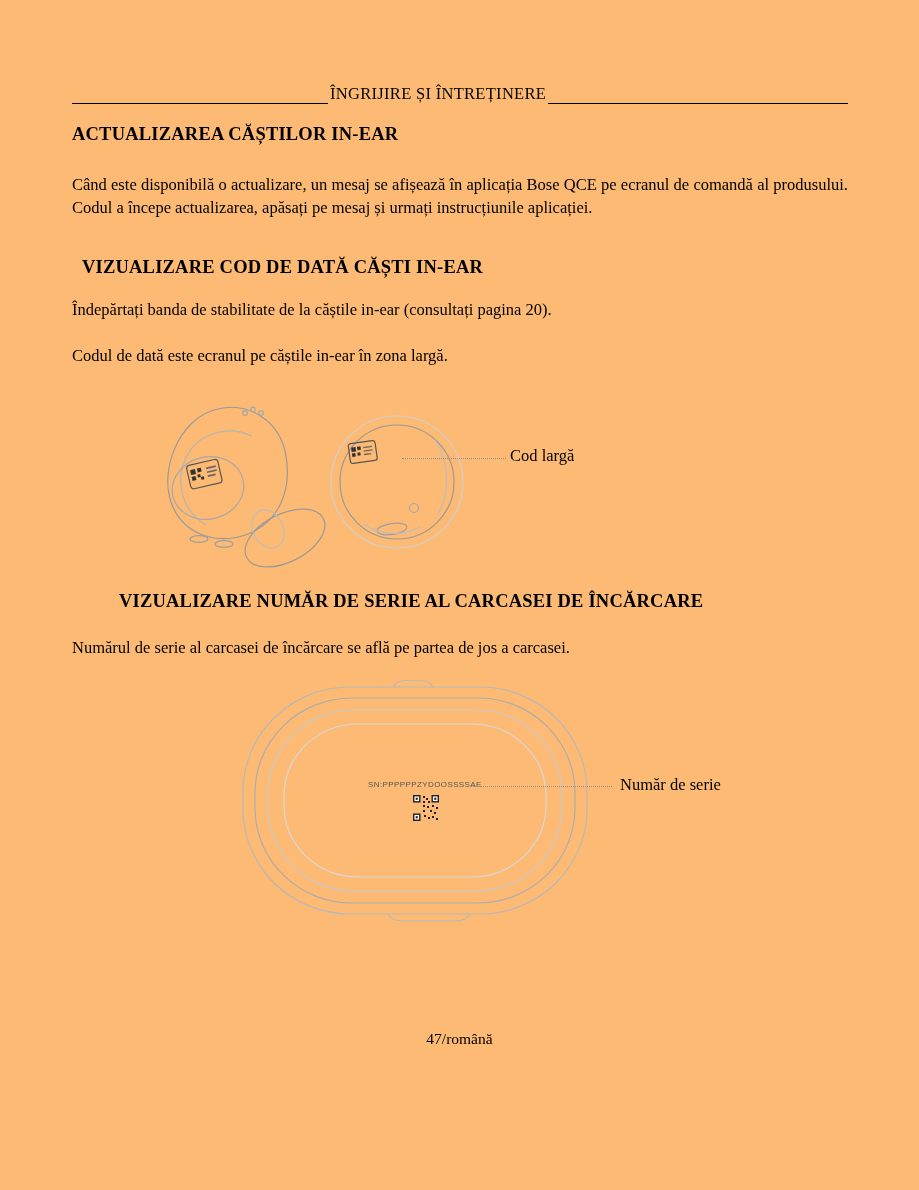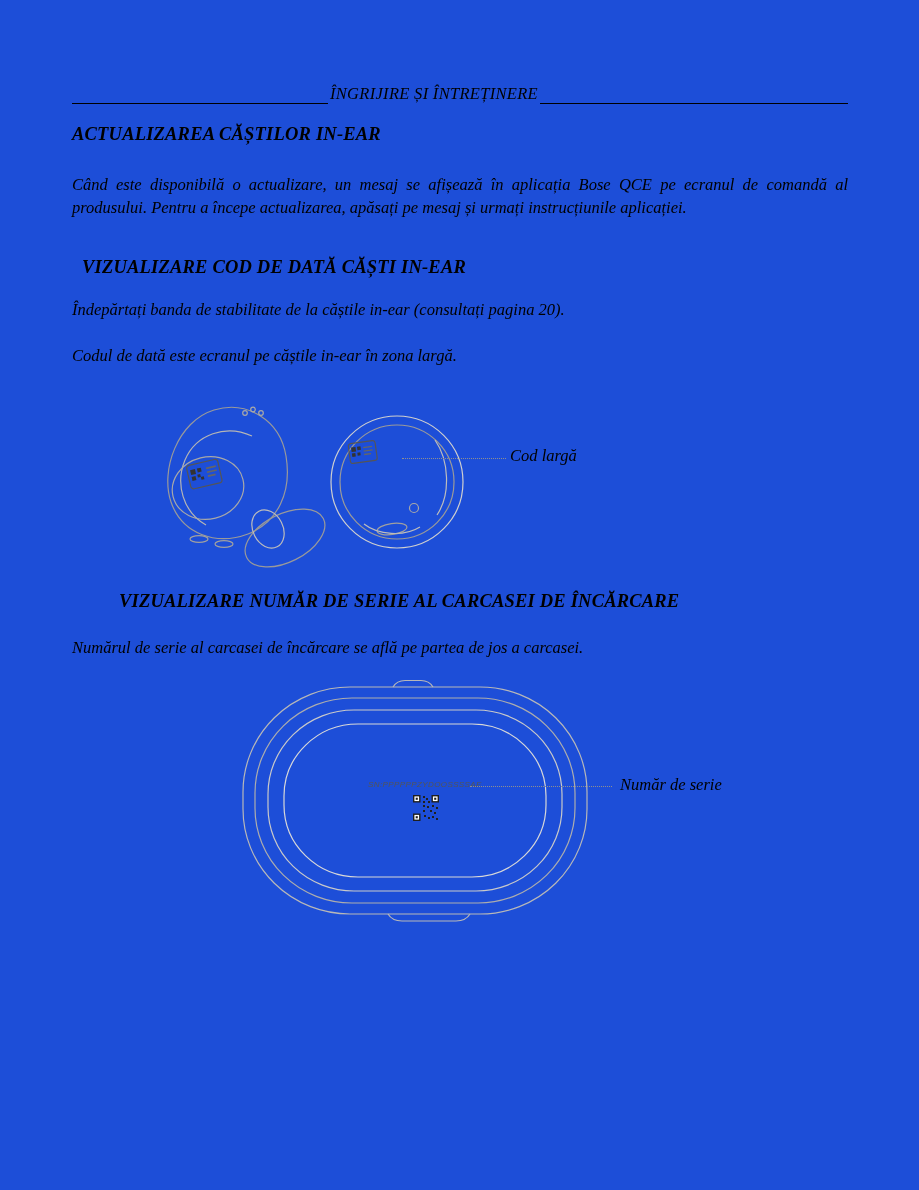--- a/index.html
+++ b/index.html
@@ -1,20 +1,20 @@
 <!DOCTYPE html>
 <html><head>
 <meta charset="utf-8">
 <style>
   * { margin:0; padding:0; box-sizing:border-box; }
   html,body { background:#ffffff; }
   .page {
     position:relative; width:919px; height:1190px; margin:0 auto;
-    background:#1d4ed8; color:#000;
-    font-family:"Liberation Serif", serif; overflow:hidden;font-style:italic;
+    background:#fdba74; color:#000;
+    font-family:"Liberation Serif", serif; overflow:hidden;
   }
   .abs { position:absolute; }
   
   .header-row { top:84px; left:72px; right:71px; display:flex; align-items:flex-end; }
   .header-line { border-bottom:1px solid #000; height:20px; }
   .hl-left { width:256px; }
   .hl-right { flex:1; }
   .header-title { font-size:16.5px; line-height:20px; padding:0 2px; white-space:nowrap; letter-spacing:0.3px; }
   
   .section-heading { left:72px; right:71px; font-size:18.5px; font-weight:bold; letter-spacing:0.2px; }
@@ -31,21 +31,21 @@
 
 <div class="page">
 
   <div class="abs header-row">
     <div class="header-line hl-left"></div>
     <div class="header-title">ÎNGRIJIRE ȘI ÎNTREȚINERE</div>
     <div class="header-line hl-right"></div>
   </div>
 
   <h2 class="abs section-heading" style="top:124px;">ACTUALIZAREA CĂȘTILOR IN-EAR</h2>
-  <p class="abs para just" style="top:173px;">Când este disponibilă o actualizare, un mesaj se afișează în aplicația Bose QCE pe ecranul de comandă al produsului. Pentru a începe actualizarea, apăsați pe mesaj și urmați instrucțiunile aplicației.</p>
+  <p class="abs para just" style="top:173px;">Când este disponibilă o actualizare, un mesaj se afișează în aplicația Bose QCE pe ecranul de comandă al produsului. Codul a începe actualizarea, apăsați pe mesaj și urmați instrucțiunile aplicației.</p>
 
   <h2 class="abs section-heading" style="top:257px;margin-left:10px;">VIZUALIZARE COD DE DATĂ CĂȘTI IN-EAR</h2>
   <p class="abs para" style="top:298px;">Îndepărtați banda de stabilitate de la căștile in-ear (consultați pagina 20).</p>
   <p class="abs para" style="top:344px;">Codul de dată este ecranul pe căștile in-ear în zona largă.</p>
 
   <div class="abs figure" style="top:398px; height:192px;">
     <svg class="abs" style="left:80px; top:0;" width="340" height="190" viewBox="0 0 340 190">
       <g fill="none" stroke="#9a9a9a" stroke-width="1.2">
 
         <g>
@@ -142,14 +142,15 @@
           <rect x="11" y="20" width="2" height="2"></rect>
         <rect x="15" y="22" width="2" height="2"></rect>
           <rect x="19" y="21" width="2" height="2"></rect>
           <rect x="23" y="23" width="2" height="2"></rect>
       </g>
     </svg>
     <div class="leader" style="left:398px; top:114px; width:142px;"></div>
     <div class="callout" style="left:548px; top:103px;">Număr de serie</div>
   </div>
 
+  <div class="abs footer">47/română</div>
 
 </div>
 
 </body></html>

